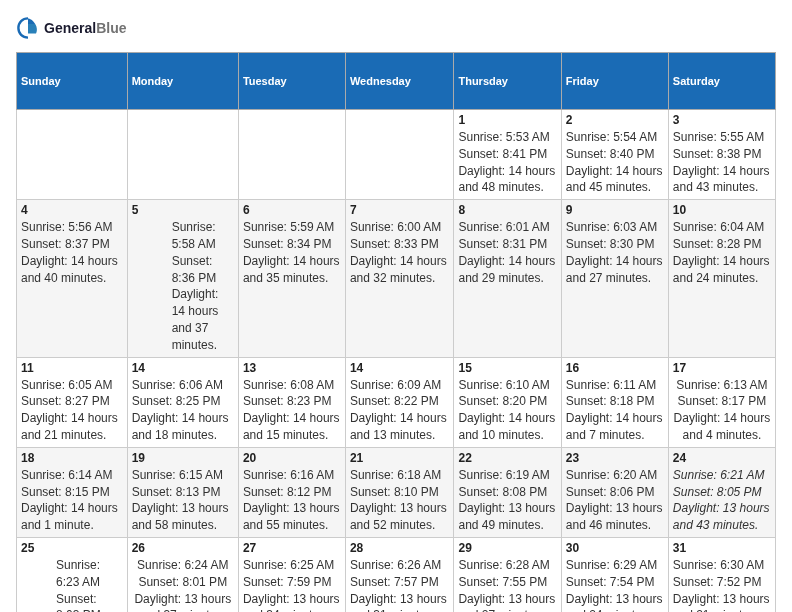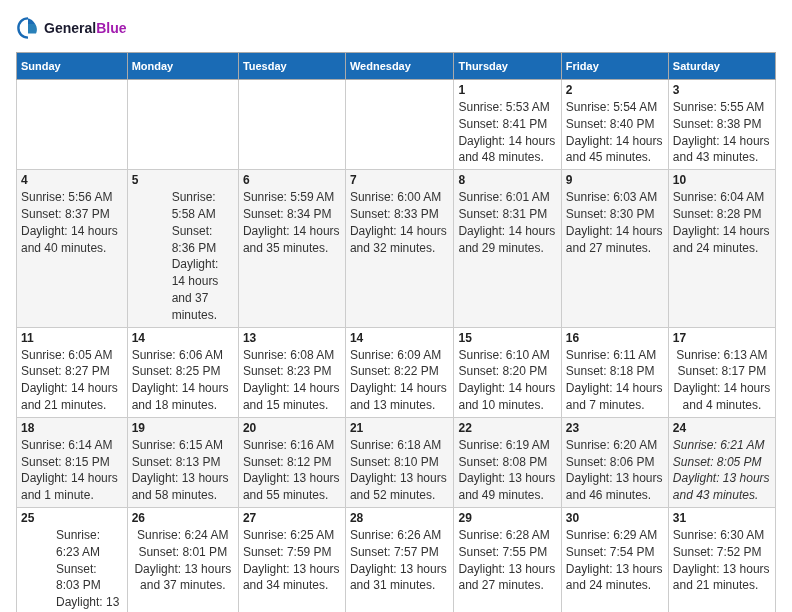--- a/index.html
+++ b/index.html
@@ -41,21 +41,21 @@
       color: #444;
     }
     table {
       width: 100%;
       border-collapse: collapse;
       font-size: 10px;
     }
     thead tr th {
       background-color: #1a6bb5;
       color: #fff;
-      padding: 7px 4px;
+      padding: 22px 4px;
       text-align: left;
       font-size: 11px;
       font-weight: bold;
       border: 1px solid #aaa;
     }
     tbody tr td {
       border: 1px solid #ccc;
       vertical-align: top;
       padding: 3px 4px;
       min-height: 70px;
@@ -87,21 +87,21 @@
 
 <div class="container">
   <div class="header">
     <div class="logo">
       <svg class="logo-icon" viewBox="0 0 30 30" xmlns="http://www.w3.org/2000/svg">
         <path d="M15 3 C8 3 3 8 3 15 C3 22 8 27 15 27" stroke="#1a6bb5" stroke-width="3" fill="none"></path>
         <path d="M15 3 C18 3 22 6 24 10 L15 10 Z" fill="#1a6bb5"></path>
         <path d="M15 10 L24 10 C26 13 27 18 25 22 L15 22 Z" fill="#2980b9"></path>
       </svg>
       <div>
-        <div style="font-size:14px;font-weight:bold;color:#1a1a2e;">General<span style="color:#a21caf;text-align:right;">Blue</span></div>
+        <div style="font-size:14px;font-weight:bold;color:#1a1a2e;">General<span style="color:#737373;text-align:right;">Blue</span></div>
       </div>
     </div>
     <div class="title-area">
       <div class="month-title"></div>
       <div class="subtitle"></div>
     </div>
   </div>
 
   <table>
     <thead>

